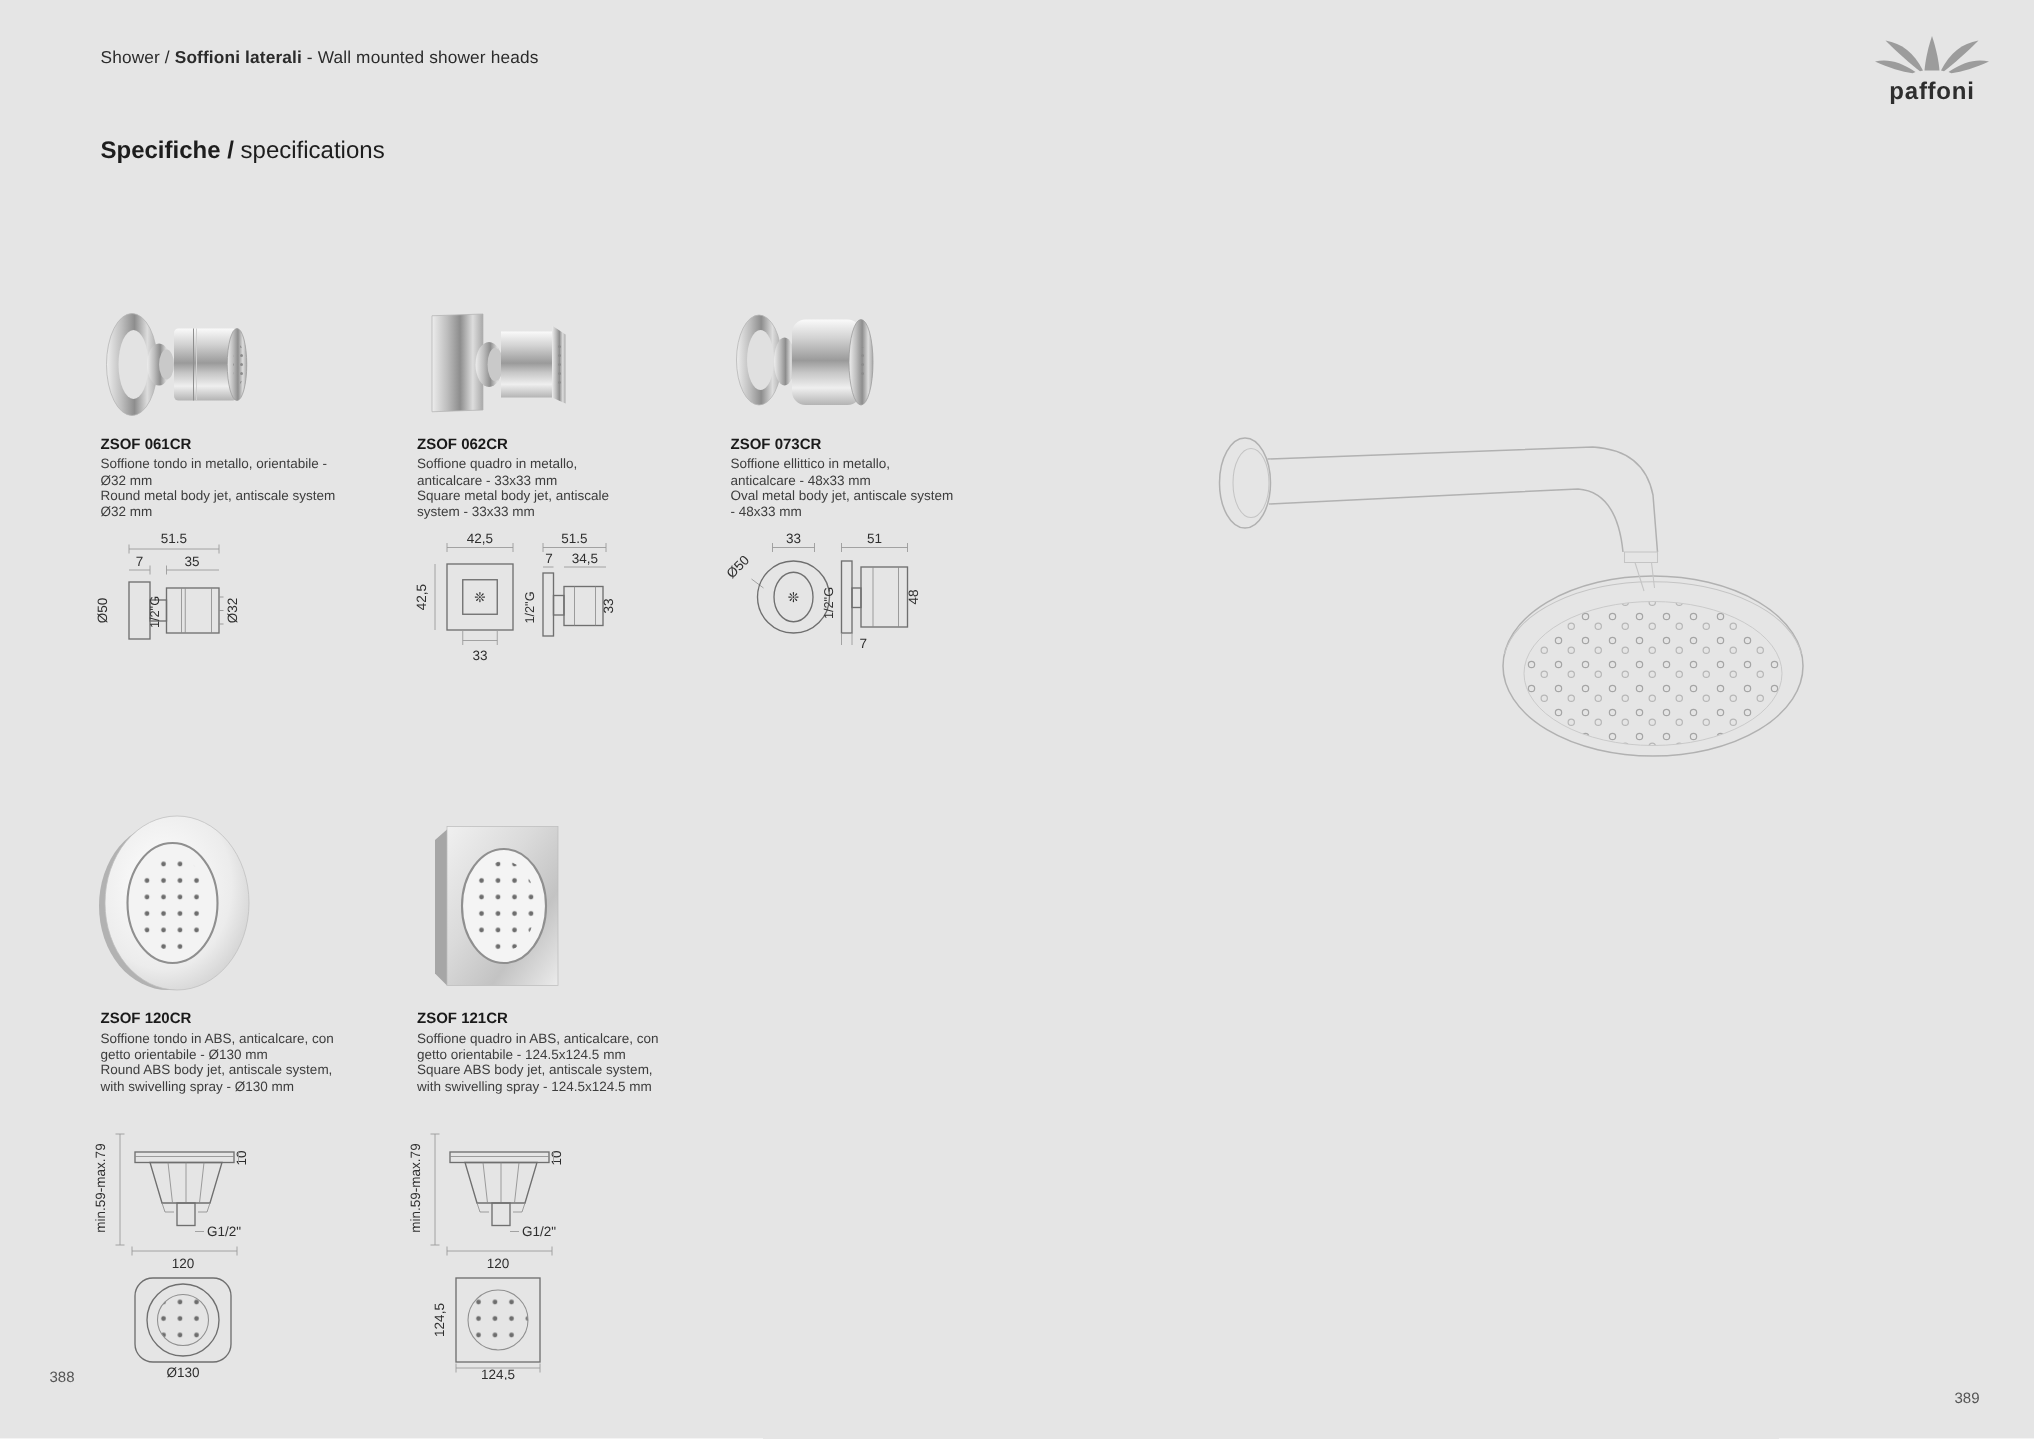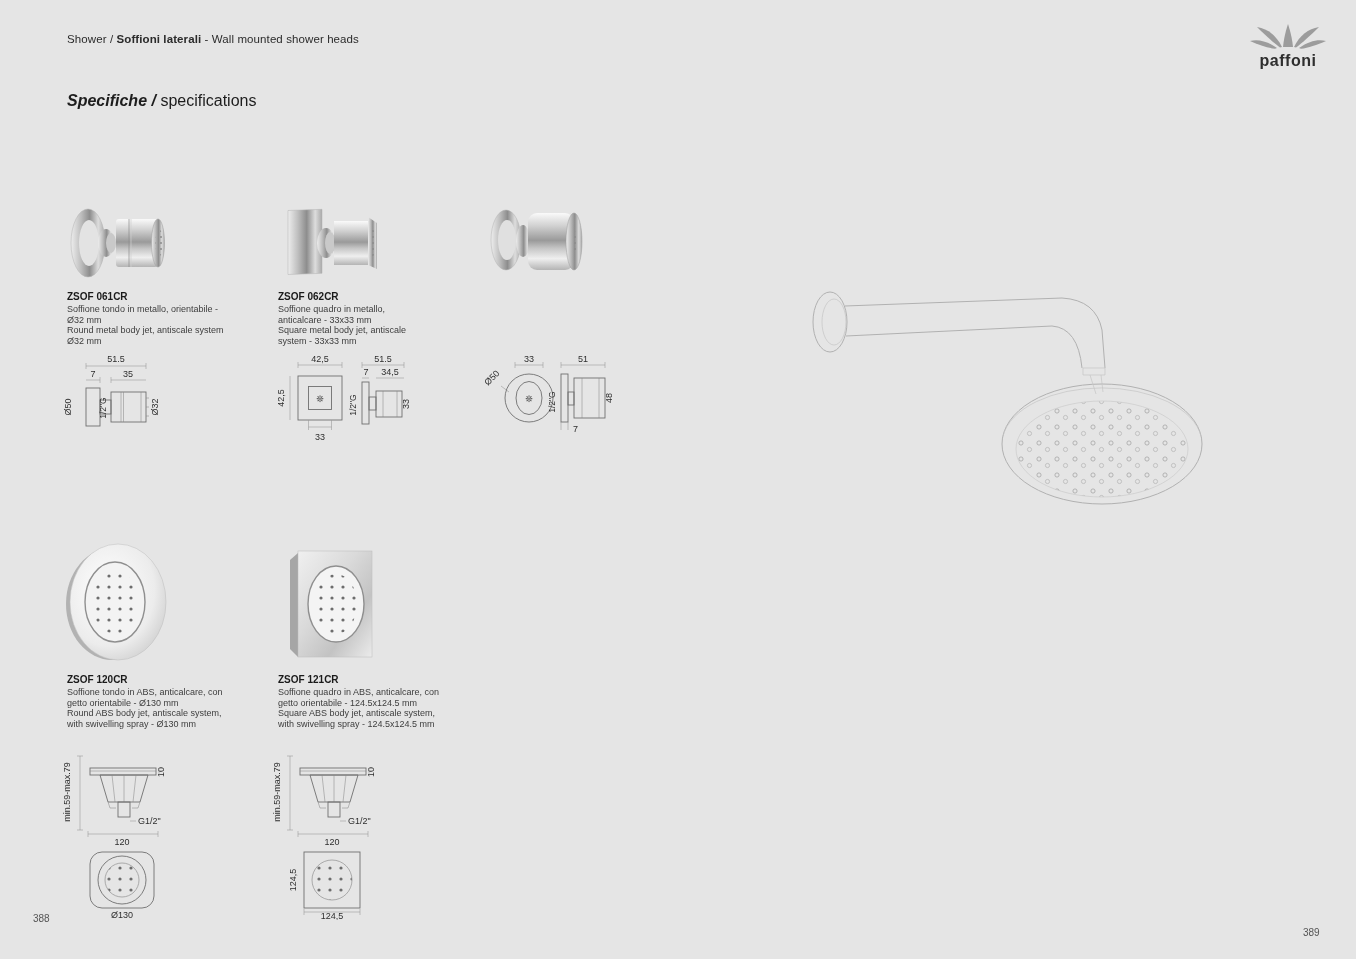--- a/index.html
+++ b/index.html
@@ -2,21 +2,21 @@
 <html><head>
 <meta charset="utf-8">
 <style>
   html,body{margin:0;padding:0;background:#fff;}
   .page{position:relative;width:1356px;height:959px;background:#e5e5e5;overflow:hidden;
         font-family:"Liberation Sans",sans-serif;color:#222;}
   .abs{position:absolute;}
   .breadcrumb{font-size:11.5px;color:#2b2b2b;letter-spacing:.1px;}
   .breadcrumb b{font-weight:bold;}
   .pagetitle{font-size:16px;color:#1d1d1d;}
-  .pagetitle .bold{font-weight:bold;font-style:italic;}
+  .pagetitle .bold{font-weight:bold;}
   .pcode{font-weight:bold;font-size:10px;color:#1a1a1a;margin:0 0 2px 0;}
   .pdesc{font-size:9px;line-height:10.5px;color:#3d3d3d;margin:0;}
   .pagenum{font-size:10px;color:#555;}
   svg text{font-family:"Liberation Sans",sans-serif;fill:#2e2e2e;}
   svg .dim{font-size:9px;}
   svg .dimS{font-size:8.5px;}
   .part{stroke:#6f6f6f;stroke-width:.9;fill:none;}
   .thin{stroke:#8a8a8a;stroke-width:.55;fill:none;}
   .dl{stroke:#9a9a9a;stroke-width:.6;fill:none;}
   .sk{stroke:#b1b1b1;stroke-width:1;fill:none;}
@@ -176,20 +176,25 @@
   </svg>
 
   <svg class="abs" style="left:482px;top:198px;" width="112" height="88" viewBox="0 0 112 88">
     <ellipse cx="24" cy="42" rx="15" ry="30" fill="url(#chromeH)" stroke="#b3b3b3" stroke-width=".5"></ellipse>
     <ellipse cx="25" cy="42" rx="9" ry="20" fill="#e0e0e0"></ellipse>
     <ellipse cx="41" cy="43" rx="7" ry="16" fill="url(#chromeH)"></ellipse>
     <rect x="46" y="15" width="46" height="57" rx="9" fill="url(#chromeV)"></rect>
     <ellipse cx="92" cy="43.5" rx="8" ry="28.5" fill="url(#chromeH)" stroke="#9a9a9a" stroke-width=".5"></ellipse>
     <ellipse cx="93" cy="43.5" rx="4" ry="10" fill="url(#dotS)"></ellipse>
   </svg>
+  <div class="abs" style="left:487px;top:291px;width:152px;">
+    <p class="pcode">ZSOF 073CR</p>
+    <p class="pdesc">Soffione ellittico in metallo, anticalcare - 48x33 mm</p>
+    <p class="pdesc">Oval metal body jet, antiscale system - 48x33 mm</p>
+  </div>
   <svg class="abs" style="left:481px;top:350px;" width="137" height="88" viewBox="0 0 137 88">
     <text class="dim" x="48" y="12" text-anchor="middle">33</text>
     <line class="dl" x1="34" y1="15" x2="62" y2="15"></line>
       <line class="dl" x1="34" y1="12" x2="34" y2="18"></line>
       <line class="dl" x1="62" y1="12" x2="62" y2="18"></line>
     <text class="dim" transform="rotate(-45 13 30)" x="13" y="30" text-anchor="middle">Ø50</text>
     <line class="dl" x1="20" y1="36" x2="28" y2="42"></line>
     <circle class="part" cx="48" cy="48" r="24"></circle>
     <ellipse class="part" cx="48" cy="48" rx="13" ry="16.5"></ellipse>
     <text x="48" y="51.5" text-anchor="middle" font-size="9" fill="#777">❊</text>

